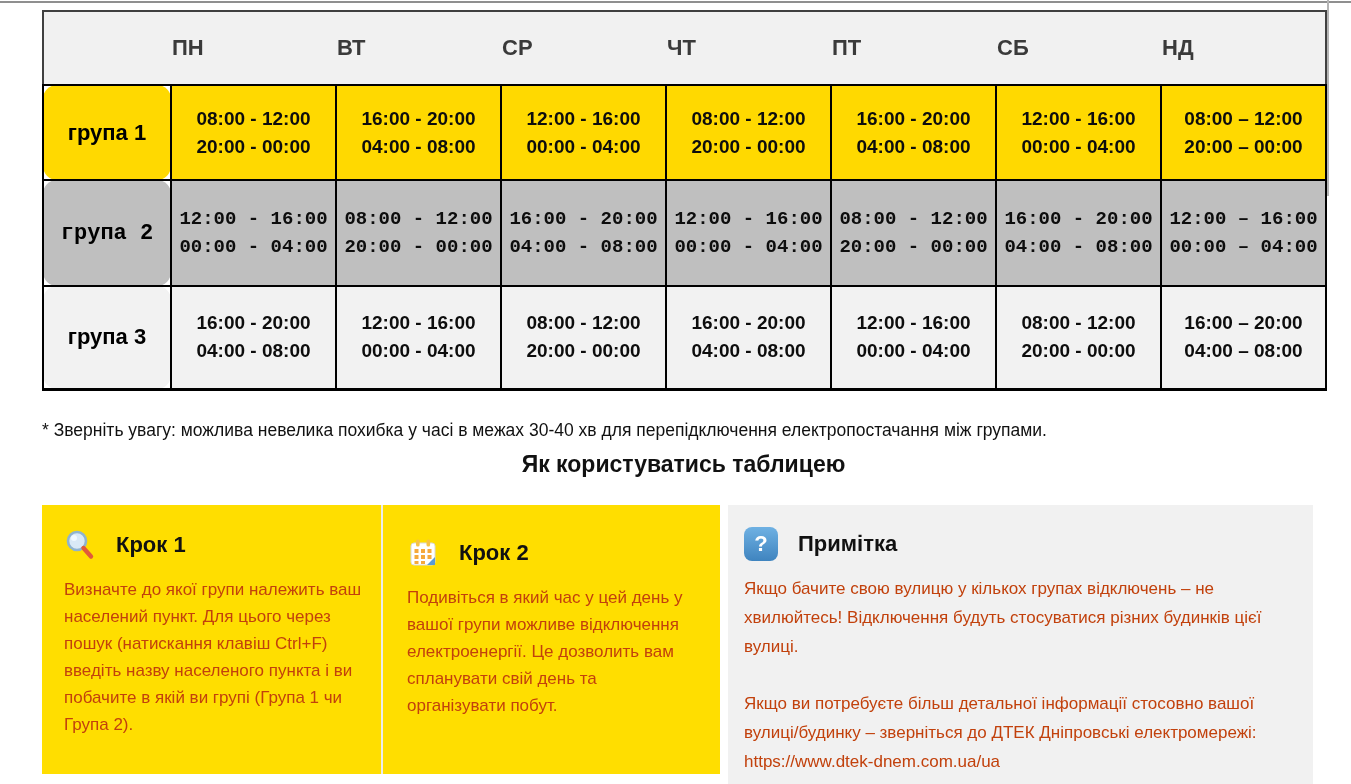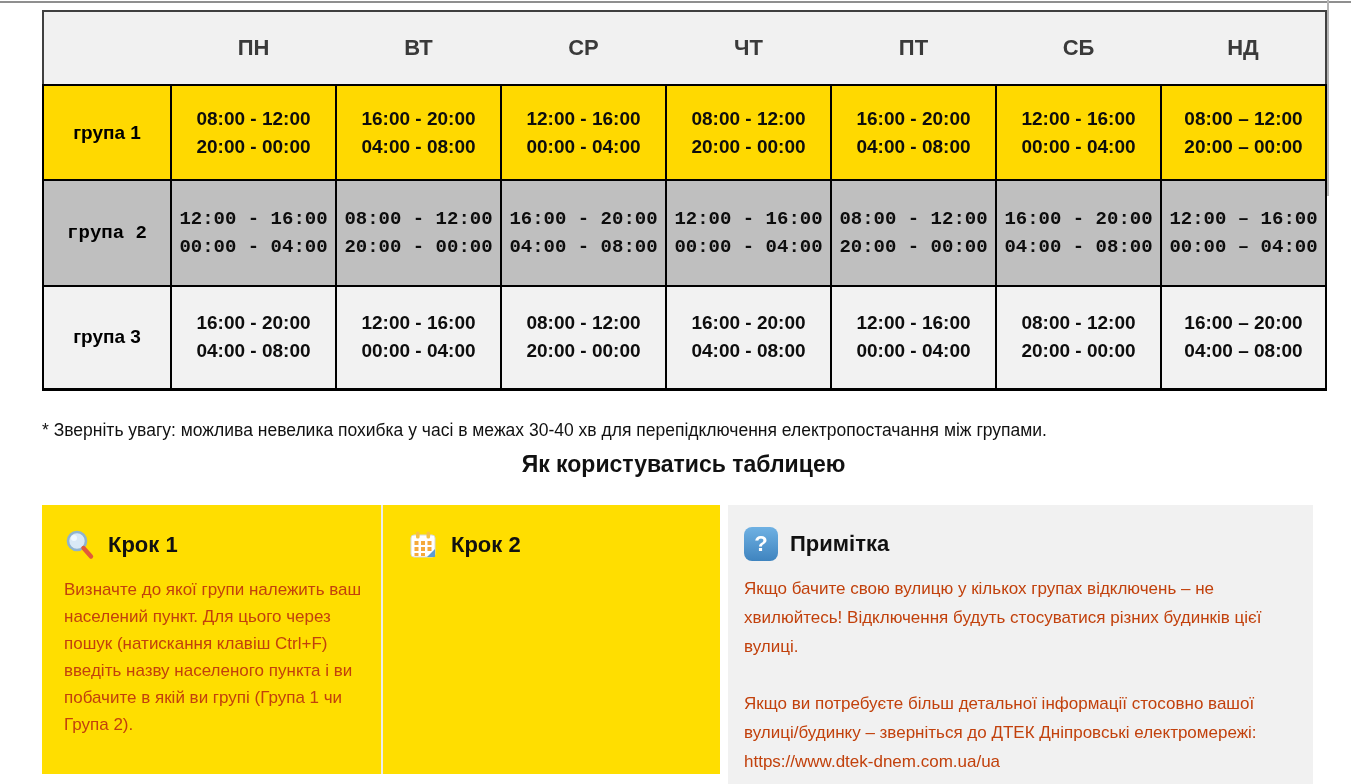--- a/index.html
+++ b/index.html
@@ -13,27 +13,27 @@
   .right-line{position:absolute;left:1327px;top:0;width:2px;height:196px;background:#b5b5b5;}
 
   
   table.schedule{
     position:absolute;left:42px;top:10px;width:1283px;
     border-collapse:collapse;table-layout:fixed;
     border:2px solid #404040;
   }
   table.schedule thead th{
     background:#f1f1f1;border:none;height:70px;
-    font-size:22px;font-weight:bold;color:#3a3a3a;text-align:center;vertical-align:middle;
+    font-size:22px;font-weight:bold;color:#3a3a3a;text-align:left;vertical-align:middle;
   }
   table.schedule tbody th,
   table.schedule tbody td{
     border:2px solid #000;text-align:center;vertical-align:middle;
   }
-  table.schedule tbody th{font-size:19px;font-weight:bold;color:#000;}
+  table.schedule tbody th{font-size:22px;font-weight:bold;color:#000;border-radius:14px;}
   table.schedule tbody td div{
     font-size:19px;font-weight:bold;color:#0d0d0d;line-height:28px;white-space:nowrap;
   }
   table.schedule{border-bottom:3px solid #000;}
   tr.group-row-0{height:95px;}
   tr.group-row-1{height:106px;}
   tr.group-row-2{height:103px;padding-left:33px;}
 
   
   .note-line{
@@ -45,22 +45,22 @@
     font-size:23px;font-weight:bold;color:#111;
   }
 
   
   .steps-panel{
     position:absolute;left:42px;top:505px;width:678px;height:269px;
     display:flex;
   }
   .step-col{box-sizing:border-box;padding:24px 18px 0 22px;}
   .step-col.first{width:341px;border-right:2px solid #ececec;}
-  .step-col.second{width:337px;padding-left:24px;padding-right:22px;}
-  .panel-head{display:flex;align-items:center;gap:12px;}
+  .step-col.second{width:337px;padding-left:24px;padding-right:22px;margin-top:8px;}
+  .panel-head{display:flex;align-items:center;gap:20px;}
   .panel-title{font-size:22px;font-weight:bold;color:#111;}
   .panel-body{margin-top:15px;font-size:17px;line-height:27px;color:#c2410c;}
 
   .remark-panel{
     position:absolute;left:728px;top:505px;width:585px;height:279px;
     box-sizing:border-box;padding:22px 16px 0 16px;
   }
   .remark-panel .panel-body{margin-top:13px;line-height:29px;}
   .remark-panel .panel-body.second{margin-top:28px;}
 
@@ -231,20 +231,21 @@
               <rect x="14" y="18" width="4" height="4"></rect>
               <rect x="20.5" y="18" width="4" height="4"></rect>
             <rect x="7.5" y="24" width="4" height="3"></rect>
               <rect x="14" y="24" width="4" height="3"></rect>
           </g>
           <path d="M28 20 L28 28 L20 28 Z" fill="#5b9bd5"></path>
         </svg>
       </span>
       <span class="panel-title">Крок 2</span>
     </div>
+    <div class="panel-body">Подивіться в який час у цей день у вашої групи можливе відключення електроенергії. Це дозволить вам спланувати свій день та організувати побут.</div>
   </div>
 </div>
 
 <div class="remark-panel" style="background: rgb(241, 241, 241);">
   <div class="panel-head">
     <span class="q-icon">?</span>
     <span class="panel-title">Примітка</span>
   </div>
   <div class="panel-body">Якщо бачите свою вулицю у кількох групах відключень – не хвилюйтесь! Відключення будуть стосуватися різних будинків цієї вулиці.</div>
   <div class="panel-body second">Якщо ви потребуєте більш детальної інформації стосовно вашої вулиці/будинку – зверніться до ДТЕК Дніпровські електромережі: https://www.dtek-dnem.com.ua/ua</div>

